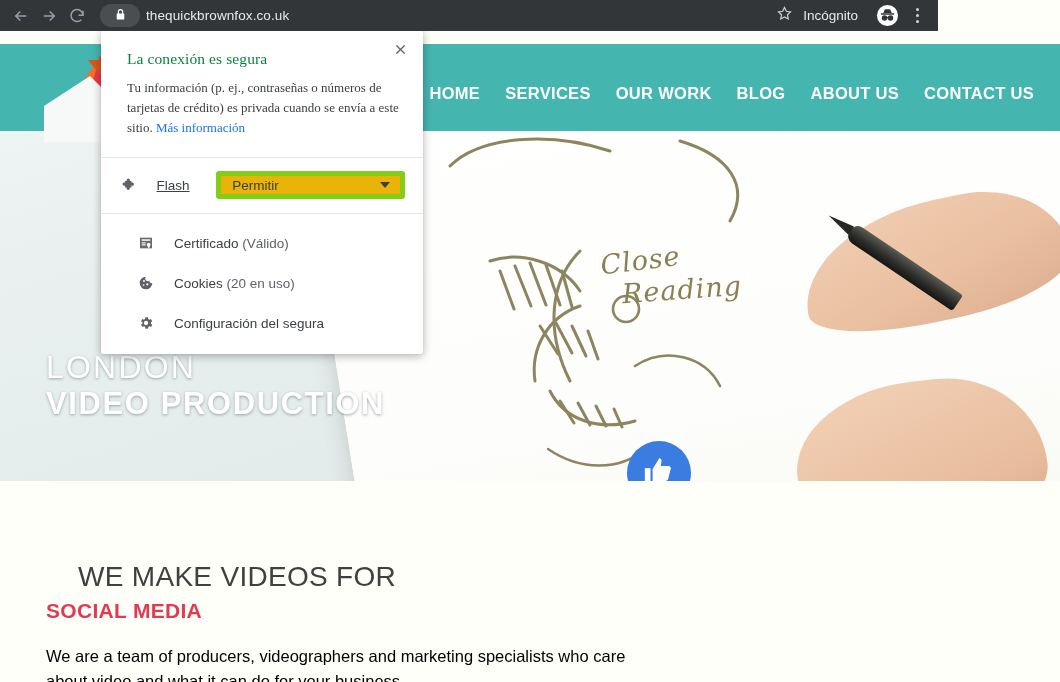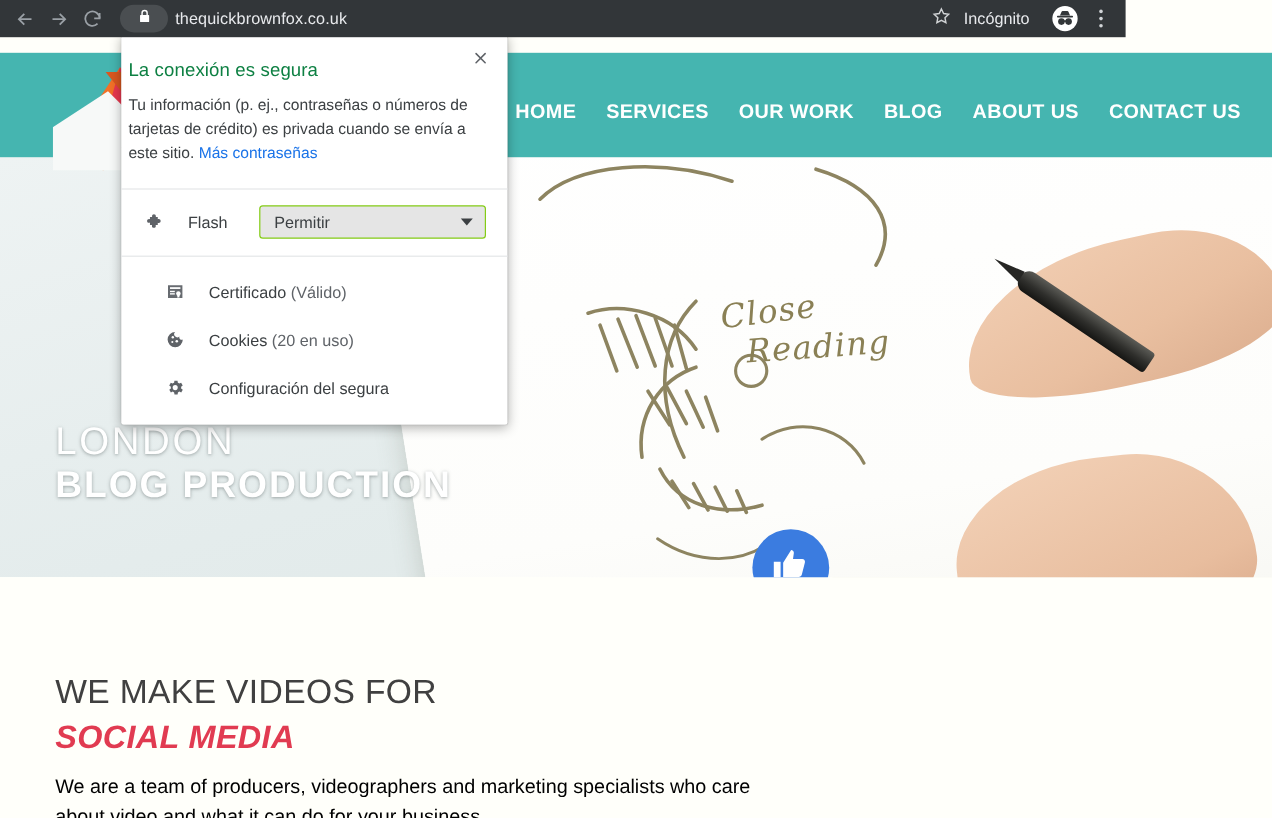--- a/index.html
+++ b/index.html
@@ -188,24 +188,24 @@
     display: flex; align-items: center; justify-content: center;
     z-index: 9;
   }
 
   
   .content { position: absolute; top: 437px; left: 0; width: 1060px; height: 214px; background: #fffffa; }
   .content-head {
     position: absolute; left: 46px; top: 80px;
   }
   .content-head .h1 {
-    font-size: 28px; color: #404040; font-weight: normal; letter-spacing: .3px;
+    font-size: 28px; color: #404040; font-weight: normal; letter-spacing: .3px; margin-left: 32px;
   }
   .content-head .h2 {
-    font-size: 27px; color: #e13b51; font-weight: bold; letter-spacing: .3px; margin-top: 6px; font-style: italic;
+    font-size: 21px; color: #e13b51; font-weight: bold; letter-spacing: .3px; margin-top: 6px;
   }
   .content-para {
     position: absolute; left: 46px; top: 163px;
     font-size: 16.5px; color: #000000; line-height: 1.52; max-width: 600px;
   }
   .cta {
     position: absolute; left: 714px; top: 136px;
     width: 298px; height: 63px;
     background: #e73d53;
     display: flex; align-items: center; justify-content: center;
@@ -226,38 +226,38 @@
     border-radius: 2px;
     box-shadow: 0 2px 10px rgba(0,0,0,.30), 0 0 1px rgba(0,0,0,.25);
     z-index: 50;
   }
   .popup-close {
     position: absolute; right: 10px; top: 8px;
     width: 26px; height: 26px;
     display: flex; align-items: center; justify-content: center;
     color: #5f6368; cursor: pointer;
   }
-  .popup-top { padding: 20px 22px 19px 6px; }
+  .popup-top { padding: 20px 22px 19px 26px; font-family: Liberation Serif, serif; }
   .popup-title {
     color: #0e8043; font-size: 15.5px; font-weight: normal;
     margin-bottom: 10px; letter-spacing: .1px;
   }
   .popup-desc { font-size: 13px; color: #3c4043; line-height: 1.54; }
   .popup-desc a { color: #1a73e8; text-decoration: none; }
   .popup-divider { height: 1px; background: #e4e6e8; }
   .flash-row {
     display: flex; align-items: center;
     padding: 13px 18px 14px 18px;
   }
   .flash-icon { width: 22px; display: flex; justify-content: center; color: #5f6368; }
-  .flash-label { font-size: 13.5px; color: #3c4043; margin-left: 17px; width: 64px; }
+  .flash-label { font-size: 13.5px; color: #3c4043; margin-left: 17px; width: 64px; text-decoration: underline; }
   .flash-select {
     width: 200px; height: 28px;
-    border: 1px solid #84cc16; border-radius: 3px;
-    background: #e5e5e5;
+    border: 5px solid #84cc16; border-radius: 3px;
+    background: #eab308;
     display: flex; align-items: center; justify-content: space-between;
     padding: 0 10px 0 11px; cursor: pointer;
   }
   .flash-select .val { font-size: 13.5px; color: #3c4043; }
   .flash-select .caret {
     width: 0; height: 0;
     border-left: 5px solid transparent; border-right: 5px solid transparent;
     border-top: 6px solid #3c4043;
   }
   .popup-list { padding: 9px 0 11px 0; }
@@ -400,21 +400,21 @@
         <span>
           <svg width="34" height="34" viewBox="0 0 24 24" fill="#ffffff">
             <path d="M2 10h4v11H2z"></path>
             <path d="M7.5 10.5L12.2 3c.9 0 1.7.8 1.6 1.8l-.5 3.6h5.4c1.1 0 1.9 1 1.6 2l-1.8 7.1c-.2.9-1 1.5-1.9 1.5H7.5z"></path>
           </svg>
         </span>
       </div>
 
       <div class="hero-title">
         <div class="l1">LONDON</div>
-        <div class="l2">BLOG PRODUCTION</div>
+        <div class="l2">VIDEO PRODUCTION</div>
       </div>
     </div>
 
     <div class="content">
       <div class="content-head">
         <div class="h1">WE MAKE VIDEOS FOR</div>
         <div class="h2">SOCIAL MEDIA</div>
       </div>
       <div class="content-para">We are a team of producers, videographers and marketing specialists who care about video and what it can do for your business.</div>
     </div>
@@ -425,21 +425,21 @@
       <span>
         <svg width="13" height="13" viewBox="0 0 24 24" stroke="currentColor" stroke-width="2.4" stroke-linecap="round">
           <path d="M5 5l14 14M19 5L5 19"></path>
         </svg>
       </span>
     </div>
 
     <div class="popup-top">
       <div class="popup-title">La conexión es segura</div>
       <div class="popup-desc">
-        <span>Tu información (p. ej., contraseñas o números de tarjetas de crédito) es privada cuando se envía a este sitio. </span><a href="#">Más contraseñas</a>
+        <span>Tu información (p. ej., contraseñas o números de tarjetas de crédito) es privada cuando se envía a este sitio. </span><a href="#">Más información</a>
       </div>
     </div>
 
     <div class="popup-divider"></div>
 
     <div class="flash-row">
       <span class="flash-icon">
         <svg width="17" height="17" viewBox="0 0 24 24" fill="currentColor">
           <path d="M10.3 2.2c1.3 0 2.3 1 2.3 2.3 0 .4-.1.7-.3 1h2.5v2.6c.3-.2.7-.3 1.1-.3 1.3 0 2.3 1 2.3 2.3s-1 2.3-2.3 2.3c-.4 0-.8-.1-1.1-.3v2.7h-2.6c.2.3.3.7.3 1.1 0 1.3-1 2.3-2.3 2.3s-2.3-1-2.3-2.3c0-.4.1-.8.3-1.1H5.6v-2.8c-.3.2-.7.3-1.1.3-1.3 0-2.3-1-2.3-2.3s1-2.3 2.3-2.3c.4 0 .8.1 1.1.3V5.5h2.7c-.2-.3-.3-.6-.3-1 0-1.3 1-2.3 2.3-2.3z"></path>
         </svg>

